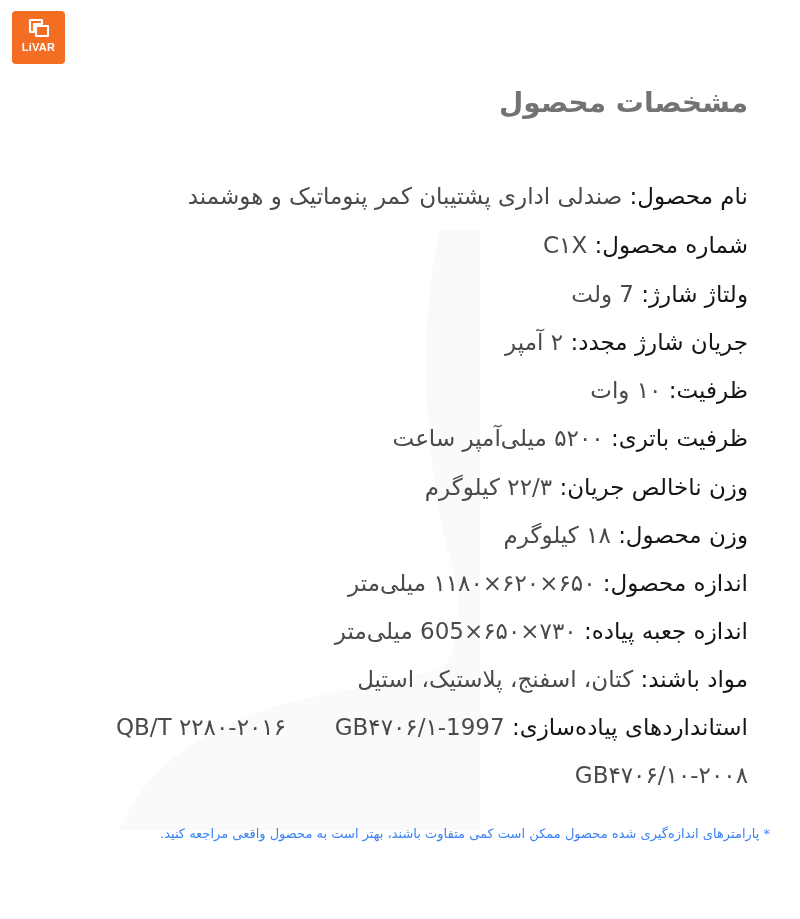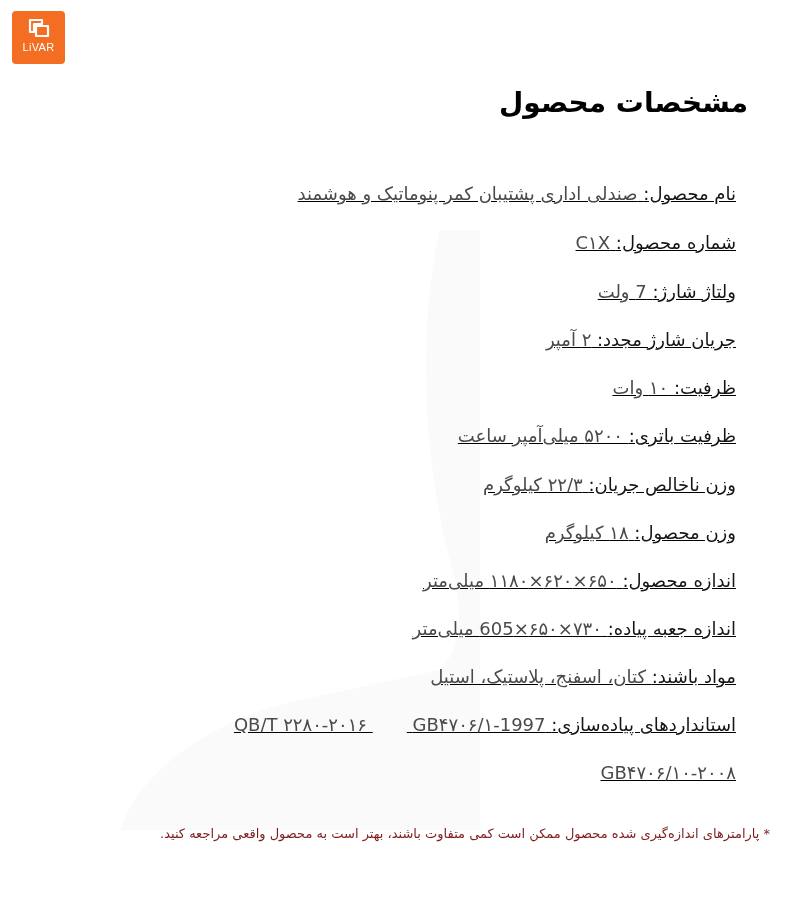--- a/index.html
+++ b/index.html
@@ -12,39 +12,39 @@
   }
 
   .logo {
     position: absolute; left: 12px; top: 11px; width: 53px; height: 53px;
     background: #F36D22; border-radius: 4px;
     display: flex; flex-direction: column; align-items: center; justify-content: flex-start;
   }
   .logo svg { margin-top: 7px; }
   .logo-text {
     color: #fff; font-family: "Liberation Sans", sans-serif; font-size: 11px;
-    font-weight: 400; letter-spacing: 0.3px; margin-top: 3px;
+    font-weight: 700; letter-spacing: 0.3px; margin-top: 3px;
   }
 
   .content {
     position: absolute; right: 52px; top: 0; width: 700px; direction: rtl; text-align: right;
   }
   .title {
     position: absolute; right: 0; top: 86px; font-size: 28px; font-weight: bold;
-    color: #000000; white-space: nowrap;
+    color: #737373; white-space: nowrap;
   }
   .spec {
-    position: absolute; right: 12px; font-size: 18px; white-space: nowrap; direction: rtl; text-decoration: underline;
+    position: absolute; right: 0; font-size: 23px; white-space: nowrap; direction: rtl;
   }
   .spec .label { color: #151515; }
   .spec .value { color: #4a4a4a; }
   .gap { display: inline-block; width: 34px; }
 
   .note {
-    position: absolute; right: 30px; top: 826px; font-size: 13px; color: #7f1d1d;
+    position: absolute; right: 30px; top: 826px; font-size: 13px; color: #3b82f6;
     direction: rtl; white-space: nowrap;
   }
 </style>
 </head>
 <body>
 
 <svg class="watermark" viewBox="0 0 360 600">
   <path d="M320 0 C 300 80, 300 220, 330 330 C 345 380, 340 420, 320 440 L 180 470 C 90 490, 20 540, 0 600 L 360 600 L 360 0 Z" fill="#f7f7f7" opacity="0.6"></path>
 </svg>
 

